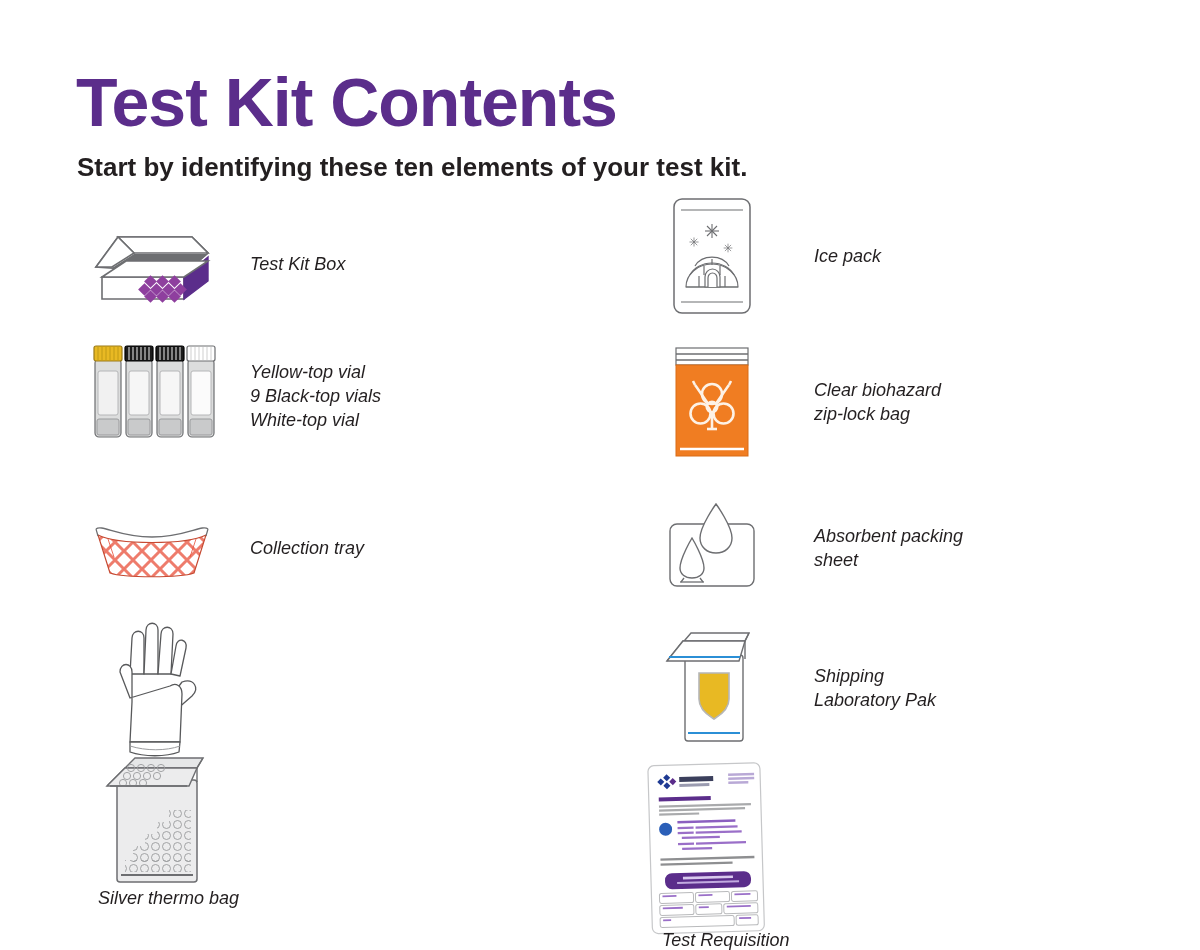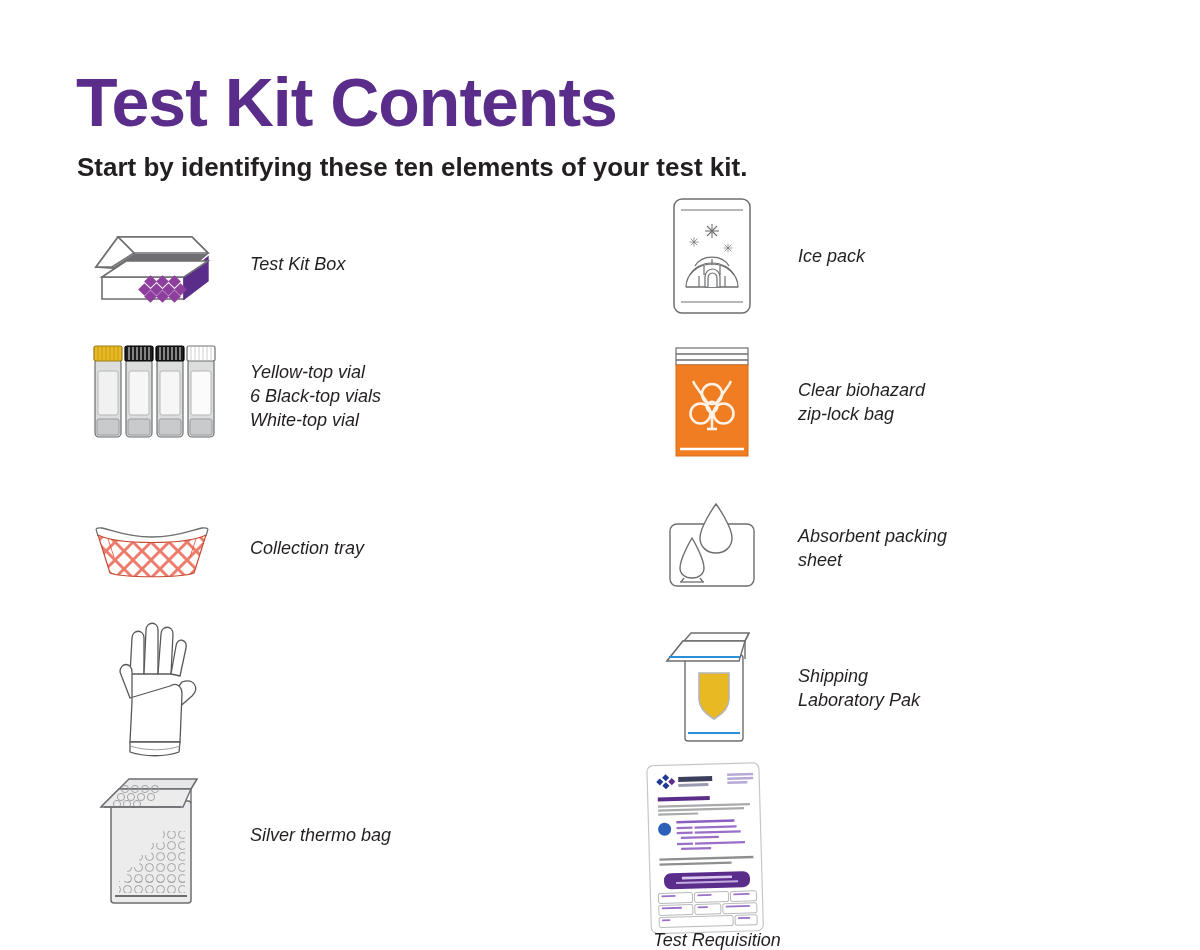--- a/index.html
+++ b/index.html
@@ -28,21 +28,21 @@
   .row{position:absolute;display:flex;align-items:center;}
   .icon-cell{
     width:152px;min-width:152px;height:120px;
     display:flex;align-items:center;justify-content:center;
   }
   .label{
     font-size:18px;font-style:italic;color:#231f20;
     line-height:1.34;margin-left:22px;font-weight:400;
     white-space:pre-line;
   }
-  .label-rt{margin-left:10px;font-style:italic;}
+  .label-rt{margin-left:26px;font-style:italic;}
   svg{display:block;overflow:visible;}
 </style>
 </head>
 <body>
 
 <div class="page">
 
   <div class="title">Test Kit Contents</div>
   <div class="subtitle">Start by identifying these ten elements of your test kit.</div>
 
@@ -140,21 +140,21 @@
                   <line x1="106" y1="10" x2="106" y2="23"></line>
                 <line x1="110" y1="10" x2="110" y2="23"></line>
                   <line x1="114" y1="10" x2="114" y2="23"></line>
                 <line x1="118" y1="10" x2="118" y2="23"></line>
                   <line x1="122" y1="10" x2="122" y2="23"></line>
               </g>
             </g>
           </svg>
         </div>
         <div class="label">Yellow-top vial
-6 Black-top vials
+9 Black-top vials
 White-top vial</div>
       </div>
 
       <div class="row" style="top:288px;left:0;">
         <div class="icon-cell">
           <svg width="128" height="66" viewBox="0 0 128 66">
             <defs>
               <pattern id="plaid" width="18" height="18" patternUnits="userSpaceOnUse">
                 <rect width="18" height="18" fill="#ffffff"></rect>
                 <path d="M0 0 L18 18 M18 0 L0 18" stroke="#e8503a" stroke-width="3" opacity="0.75"></path>
@@ -192,21 +192,21 @@
 
               <path d="M24 56 C24 46 36 46 36 56 L36 86 L34 126 L84 126 L86 78 C86 70 80 66 74 70 L34 82 Z"></path>
 
               <path d="M34 126 L84 126 L83 136 C70 141 48 141 34 136 Z"></path>
             </g>
             <path d="M34 130 C50 135 70 135 84 130" fill="none" stroke="#9a9b9d" stroke-width="1"></path>
           </svg>
         </div>
       </div>
 
-      <div class="row" style="top:560px;left:0;height:150px;">
+      <div class="row" style="top:542px;left:0;height:150px;flex-direction:column;">
         <div class="icon-cell" style="height:150px;">
           <svg width="126" height="144" viewBox="0 0 126 144">
             <defs>
               <pattern id="bubbles" width="11" height="11" patternUnits="userSpaceOnUse">
                 <circle cx="5.5" cy="5.5" r="4" fill="none" stroke="#9a9b9d" stroke-width="0.9"></circle>
               </pattern>
             </defs>
 
             <rect x="22" y="38" width="80" height="102" rx="3" fill="#ececed" stroke="#6d6e71" stroke-width="1.5"></rect>
 

